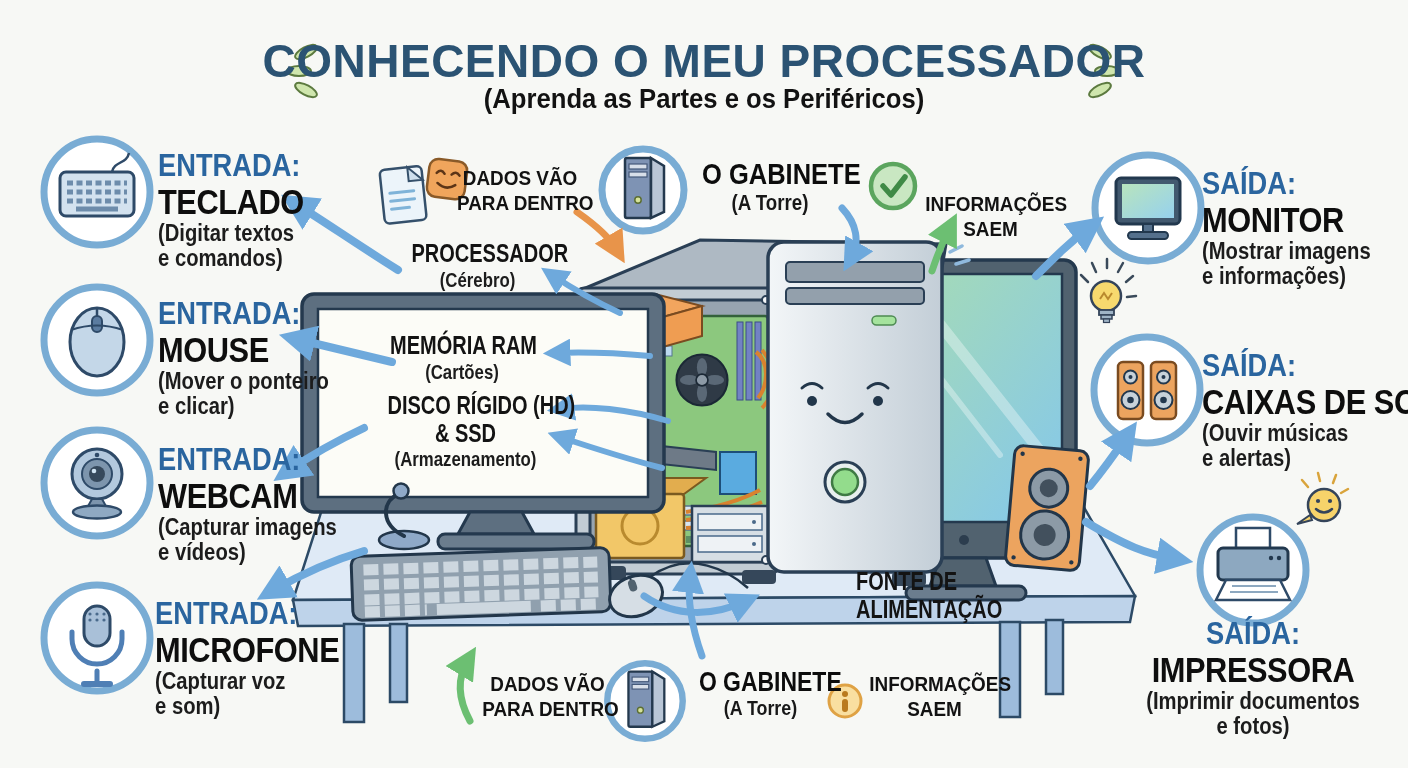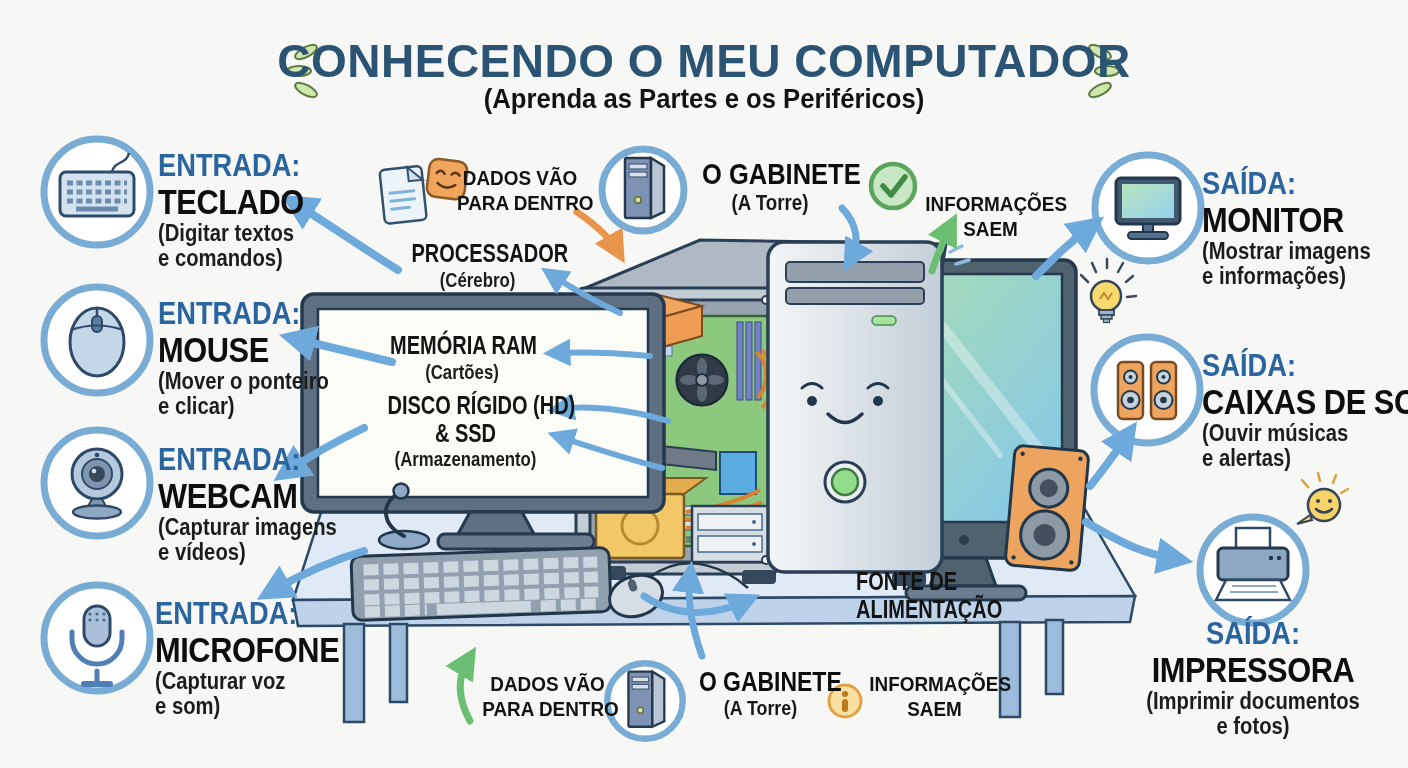--- a/index.html
+++ b/index.html
@@ -410,21 +410,21 @@
     <path d="M620 313 C590 299 570 287 552 275" stroke="#6ea9dc" stroke-width="6" marker-end="url(#mb)"></path>
     <path d="M650 356 C616 353 582 352 556 353" stroke="#6ea9dc" stroke-width="6" marker-end="url(#mb)"></path>
     <path d="M668 421 C628 409 588 405 560 409" stroke="#6ea9dc" stroke-width="6" marker-end="url(#mb)"></path>
     <path d="M662 468 C624 458 590 447 560 437" stroke="#6ea9dc" stroke-width="6" marker-end="url(#mb)"></path>
     <path d="M644 596 C676 618 714 616 746 601" stroke="#6ea9dc" stroke-width="7" marker-end="url(#mb)"></path>
     <path d="M702 656 C692 628 687 602 690 576" stroke="#6ea9dc" stroke-width="7" marker-end="url(#mb)"></path>
     <path d="M470 721 C458 699 457 678 468 660" stroke="#6cbf72" stroke-width="7" marker-end="url(#mg)"></path>
   </g>
 </svg>
 
-<div class="txt title">CONHECENDO O MEU COMPUTADOR</div>
+<div class="txt title">CONHECENDO O MEU PROCESSADOR</div>
 <div class="txt subtitle">(Aprenda as Partes e os Periféricos)</div>
 
 <div class="txt lbl" style="left:158px;top:150px;">
   <div class="type">ENTRADA:</div>
   <div class="name">TECLADO</div>
   <div class="desc">(Digitar textos</div>
   <div class="desc">e comandos)</div>
 </div>
 <div class="txt lbl" style="left:158px;top:298px;">
   <div class="type">ENTRADA:</div>

